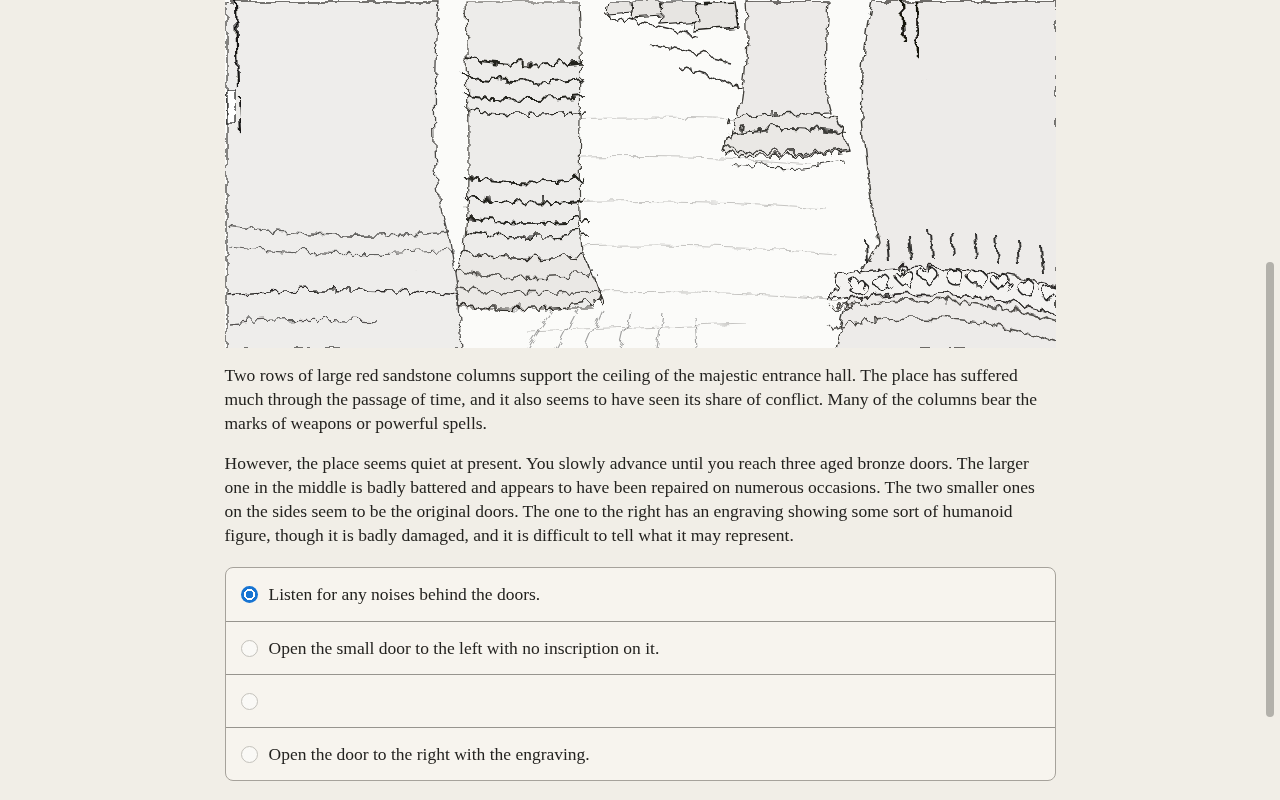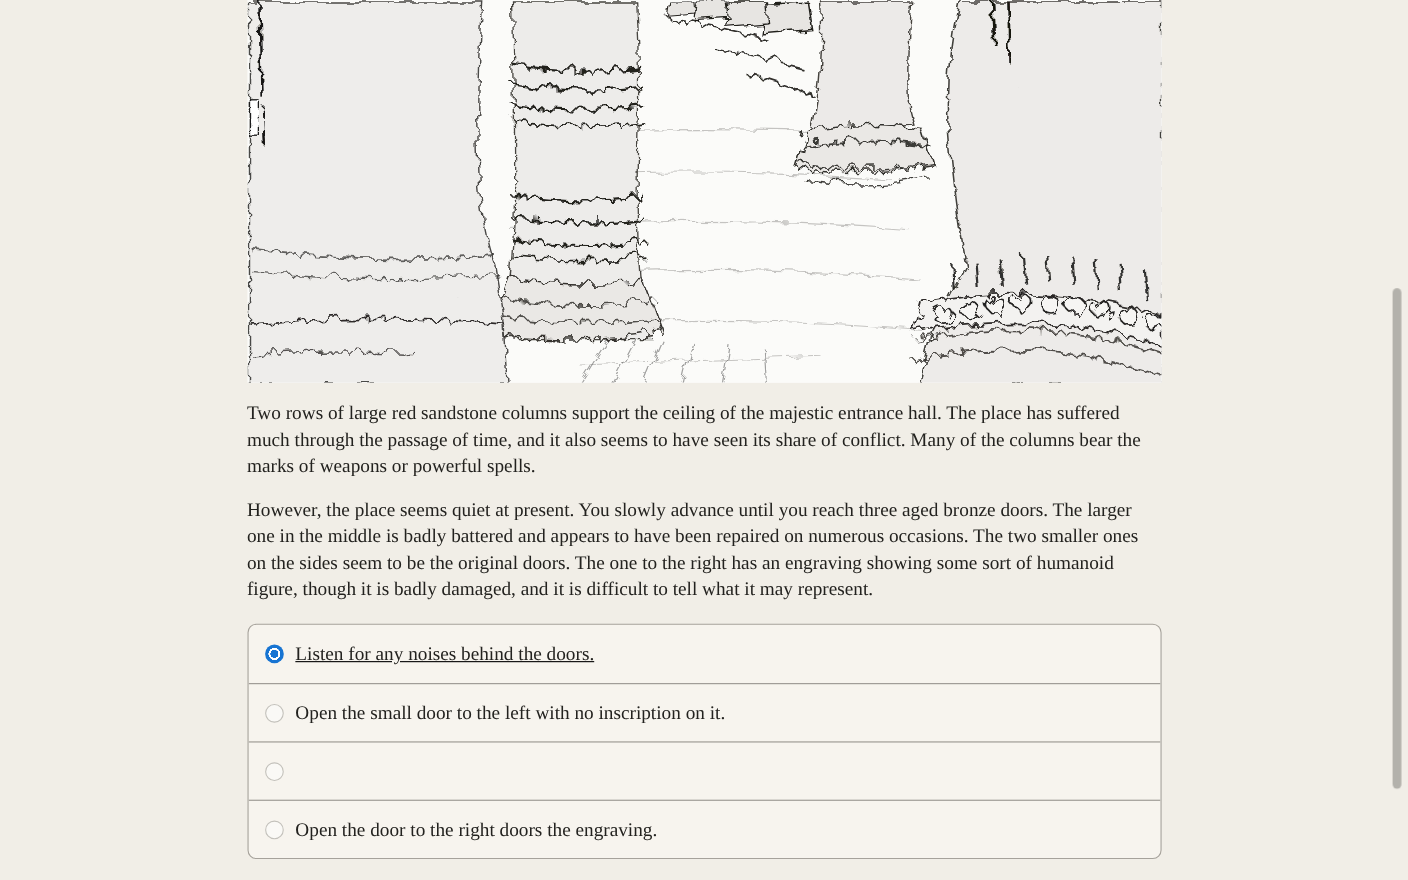--- a/index.html
+++ b/index.html
@@ -41,21 +41,21 @@
   }
   .choice {
     display: flex;
     align-items: center;
     height: 53px;
     padding: 0 18px 0 15px;
     border-top: 1px solid var(--choice-divider, #97948e);
     cursor: pointer;
     box-sizing: border-box;
   }
-  .choice:first-child { border-top: none; text-decoration: underline; }
+  .choice:first-child { border-top: none; }
   .radio {
     flex: none;
     width: 17px;
     height: 17px;
     border-radius: 50%;
     box-sizing: border-box;
     background: #faf9f6;
     border: 1px solid #c3c1bb;
     margin-right: 11px;
   }
@@ -257,19 +257,19 @@
     </label>
     <label class="choice">
       <span class="radio"></span>
       <span class="choice-text">Open the small door to the left with no inscription on it.</span>
     </label>
     <label class="choice">
       <span class="radio"></span>
     </label>
     <label class="choice">
       <span class="radio"></span>
-      <span class="choice-text">Open the door to the right doors the engraving.</span>
+      <span class="choice-text">Open the door to the right with the engraving.</span>
     </label>
   </div>
 
 </div>
 
 <div class="scrollbar-thumb"></div>
 
 </body></html>

